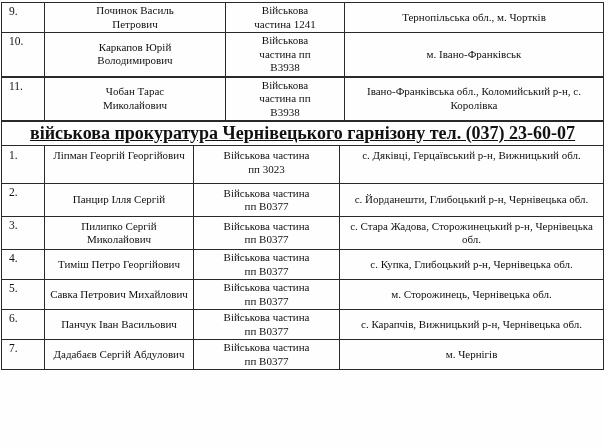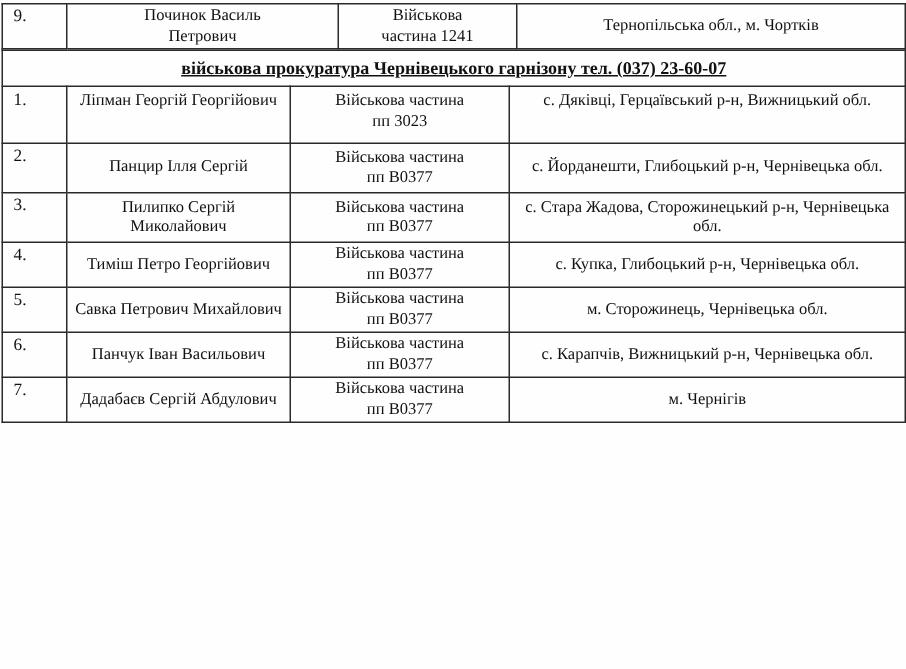--- a/index.html
+++ b/index.html
@@ -40,21 +40,21 @@
   #table1 tr:nth-child(2) td { height: 43px; }
   #table1 tr:nth-child(3) td { height: 40px; }
   #table1 tr:nth-child(4) td { height: 30px; }
   #table1 tr:nth-child(5) td { height: 57px; }
   
   #table1 tr:nth-child(2) td { border-bottom-width: 2px; }
   
   tr.section-row td {
     height: 24px;
     font-weight: bold;
-    font-size: 12px;
+    font-size: 18px;
     text-decoration: underline;
     border-bottom-width: 1px;
   }
   
   #table2 tr.body-row:nth-of-type(2) td { height: 38px; vertical-align: top; padding-top: 3px; }
   #table2 tr.body-row:nth-of-type(3) td { height: 33px; }
   #table2 tr.body-row:nth-of-type(4) td { height: 33px; }
   #table2 tr.body-row:nth-of-type(5) td { height: 28px; }
   #table2 tr.body-row:nth-of-type(6) td { height: 30px; }
   #table2 tr.body-row:nth-of-type(7) td { height: 26px; }
@@ -73,20 +73,38 @@
         <col style="width:259px">
     </colgroup>
     <tbody>
         <tr class="body-row">
         <td class="num">9.</td>
         <td class="wrapfix">Починок Василь
 Петрович</td>
         <td class="wrapfix">Військова
 частина 1241</td>
         <td>Тернопільська обл., м. Чортків</td>
+      </tr>
+        <tr class="body-row">
+        <td class="num">10.</td>
+        <td class="wrapfix">Каркапов Юрій
+Володимирович</td>
+        <td class="wrapfix">Військова
+частина пп
+В3938</td>
+        <td>м. Івано-Франківськ</td>
+      </tr>
+        <tr class="body-row">
+        <td class="num">11.</td>
+        <td class="wrapfix">Чобан Тарас
+Миколайович</td>
+        <td class="wrapfix">Військова
+частина пп
+В3938</td>
+        <td>Івано-Франківська обл., Коломийський р-н, с. Королівка</td>
       </tr>
       </tbody>
 
   </table>
 
   <table id="table2">
     <colgroup>
       <col style="width:43px">
         <col style="width:149px">
         <col style="width:146px">

